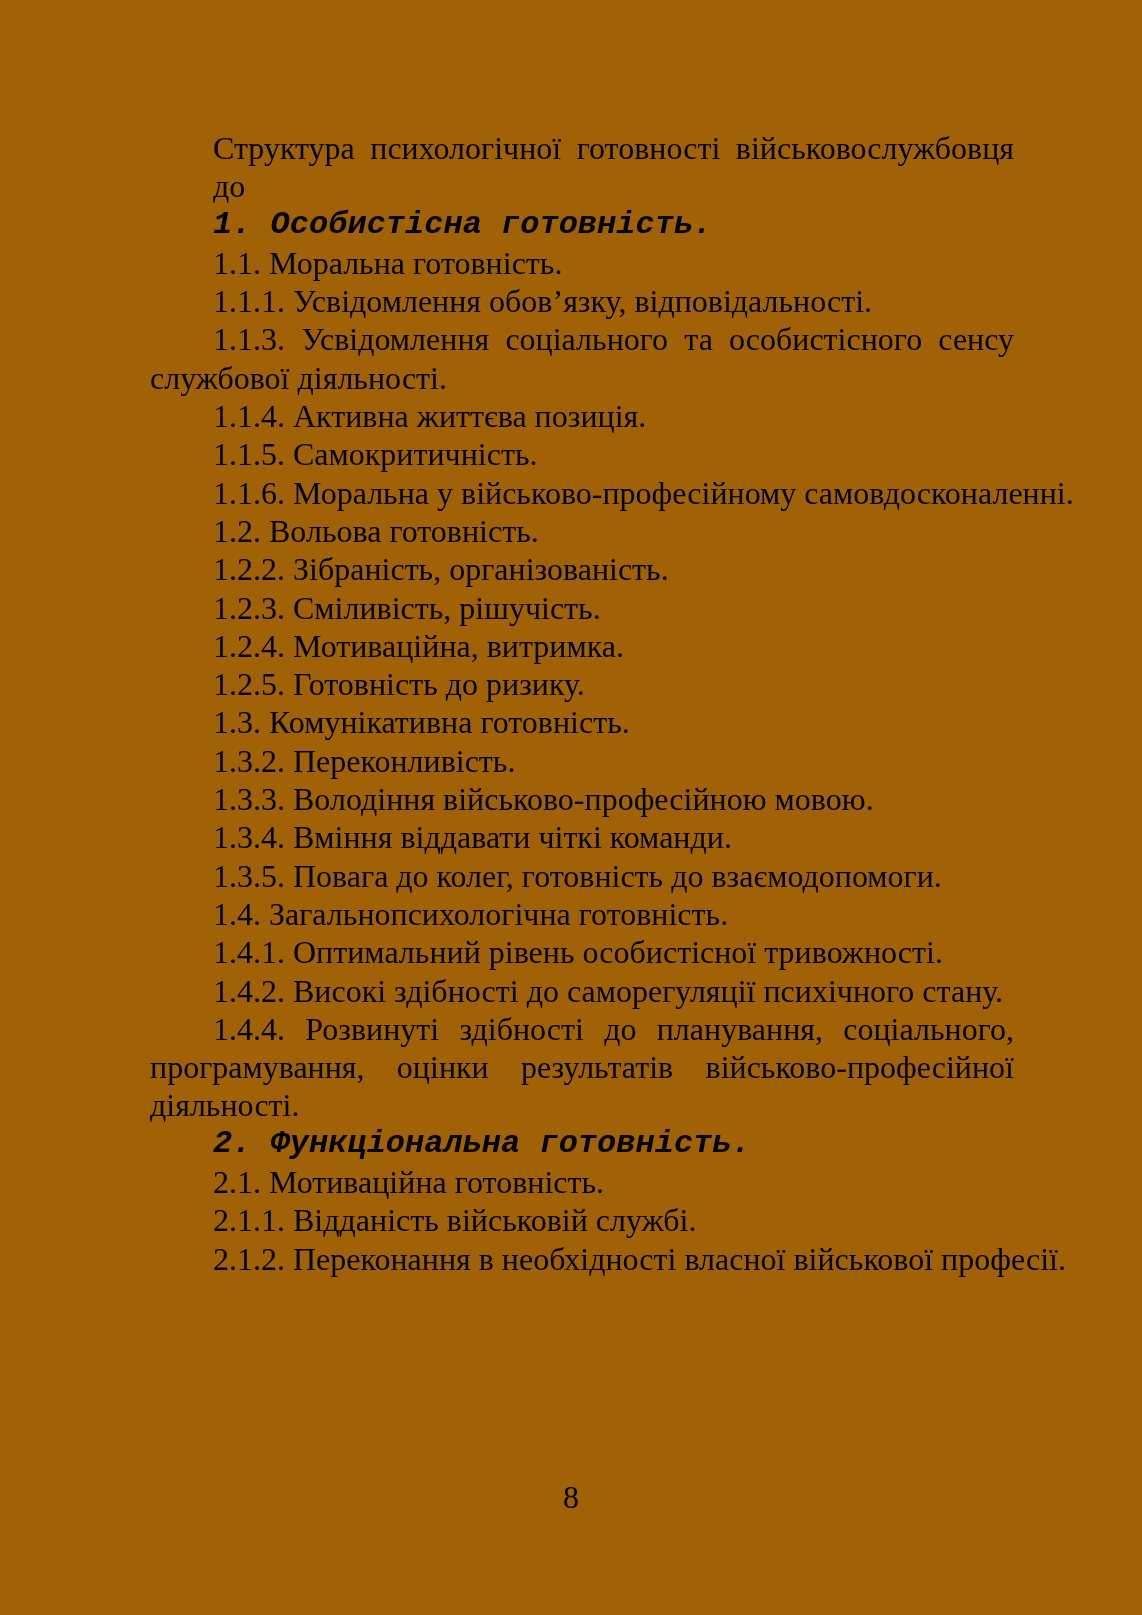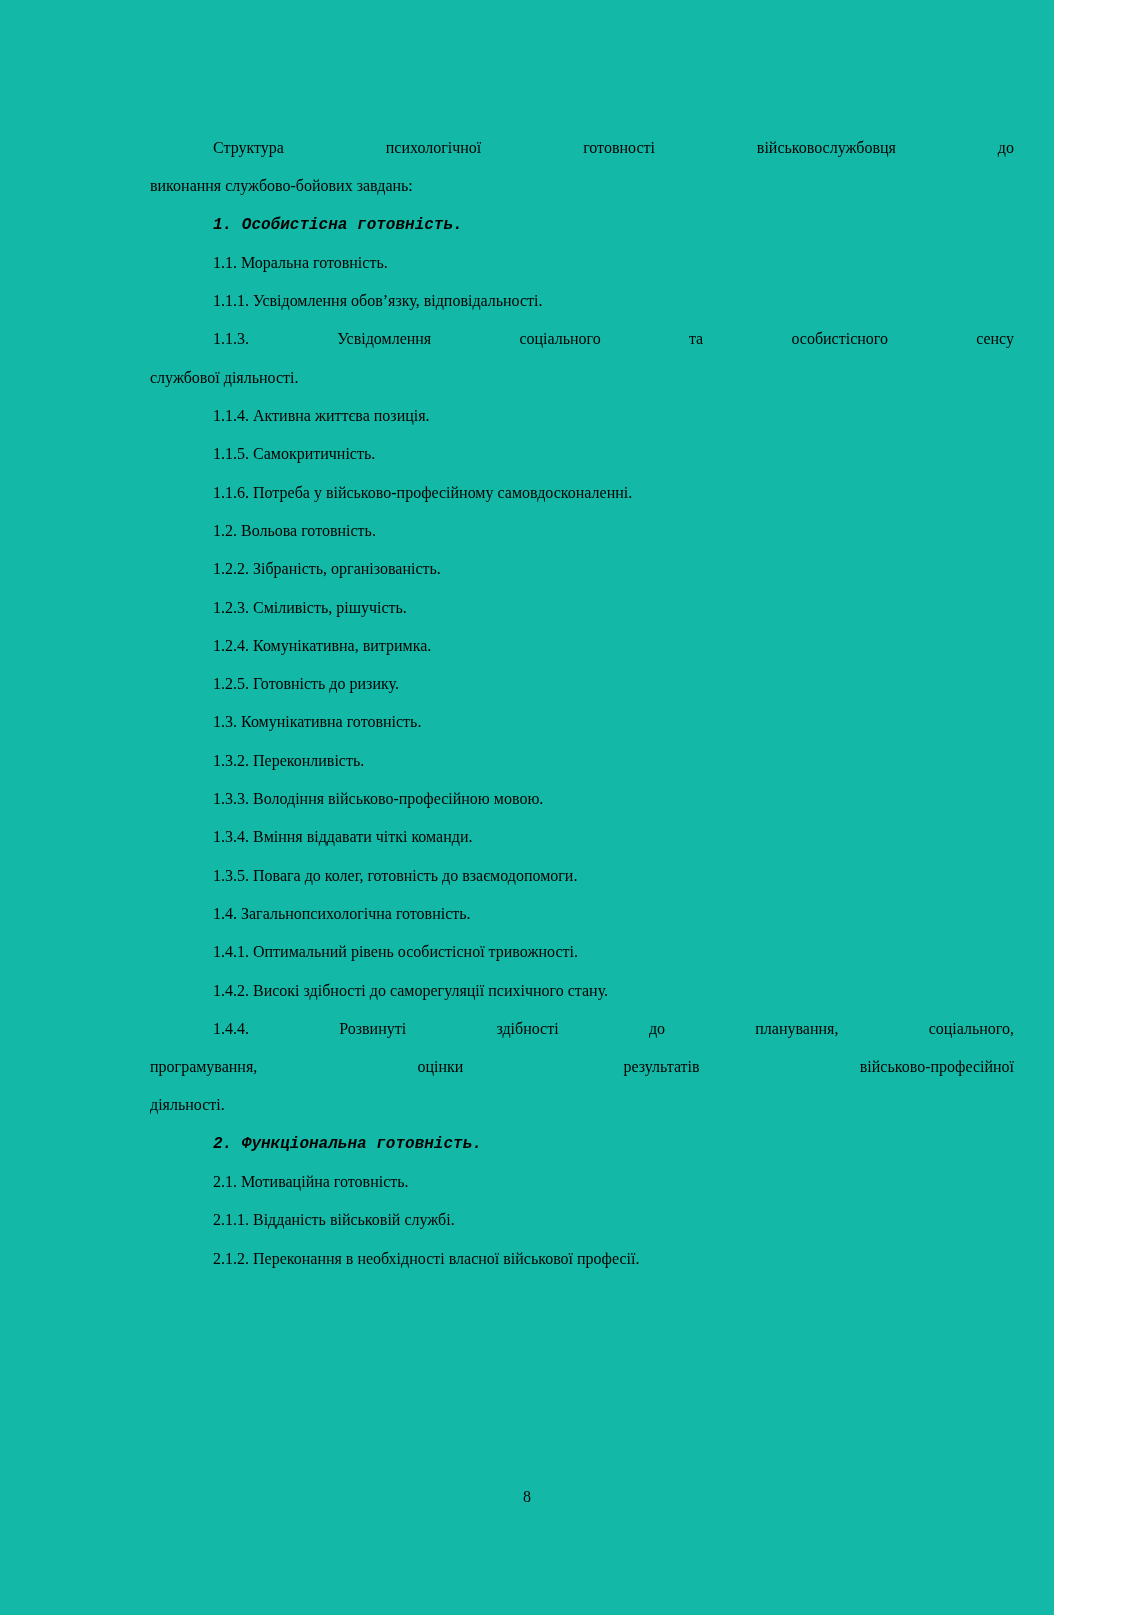--- a/index.html
+++ b/index.html
@@ -2,26 +2,26 @@
 <html><head>
 <meta charset="utf-8">
 <style>
   html, body {
     margin: 0;
     padding: 0;
     background: #ffffff;
   }
   .page {
     position: relative;
-    width: 1054px;
+    width: 1142px;
     height: 1615px;
-    background: #14b8a6;
+    background: #a16207;
     color: #000000;
     font-family: "Liberation Serif", "DejaVu Serif", serif;
-    font-size: 16px;
+    font-size: 32px;
     overflow: hidden;
   }
   .text-block {
     position: absolute;
     left: 150px;
     top: 129px;
     width: 864px;
   }
   .ln {
     line-height: 38.3px;
@@ -48,33 +48,32 @@
     text-align: center;
     line-height: 38.3px;
   }
 </style>
 </head>
 <body>
 
 <div class="page">
   <div class="text-block">
       <div class="ln indent stretch">Структура психологічної готовності військовослужбовця до</div>
-      <div class="ln">виконання службово-бойових завдань:</div>
       <div class="ln indent heading">1. Особистісна готовність.</div>
       <div class="ln indent">1.1. Моральна готовність.</div>
       <div class="ln indent">1.1.1. Усвідомлення обов’язку, відповідальності.</div>
       <div class="ln indent stretch">1.1.3. Усвідомлення соціального та особистісного сенсу</div>
       <div class="ln">службової діяльності.</div>
       <div class="ln indent">1.1.4. Активна життєва позиція.</div>
       <div class="ln indent">1.1.5. Самокритичність.</div>
-      <div class="ln indent">1.1.6. Потреба у військово-професійному самовдосконаленні.</div>
+      <div class="ln indent">1.1.6. Моральна у військово-професійному самовдосконаленні.</div>
       <div class="ln indent">1.2. Вольова готовність.</div>
       <div class="ln indent">1.2.2. Зібраність, організованість.</div>
       <div class="ln indent">1.2.3. Сміливість, рішучість.</div>
-      <div class="ln indent">1.2.4. Комунікативна, витримка.</div>
+      <div class="ln indent">1.2.4. Мотиваційна, витримка.</div>
       <div class="ln indent">1.2.5. Готовність до ризику.</div>
       <div class="ln indent">1.3. Комунікативна готовність.</div>
       <div class="ln indent">1.3.2. Переконливість.</div>
       <div class="ln indent">1.3.3. Володіння військово-професійною мовою.</div>
       <div class="ln indent">1.3.4. Вміння віддавати чіткі команди.</div>
       <div class="ln indent">1.3.5. Повага до колег, готовність до взаємодопомоги.</div>
       <div class="ln indent">1.4. Загальнопсихологічна готовність.</div>
       <div class="ln indent">1.4.1. Оптимальний рівень особистісної тривожності.</div>
       <div class="ln indent">1.4.2. Високі здібності до саморегуляції психічного стану.</div>
       <div class="ln indent stretch">1.4.4. Розвинуті здібності до планування, соціального,</div>

